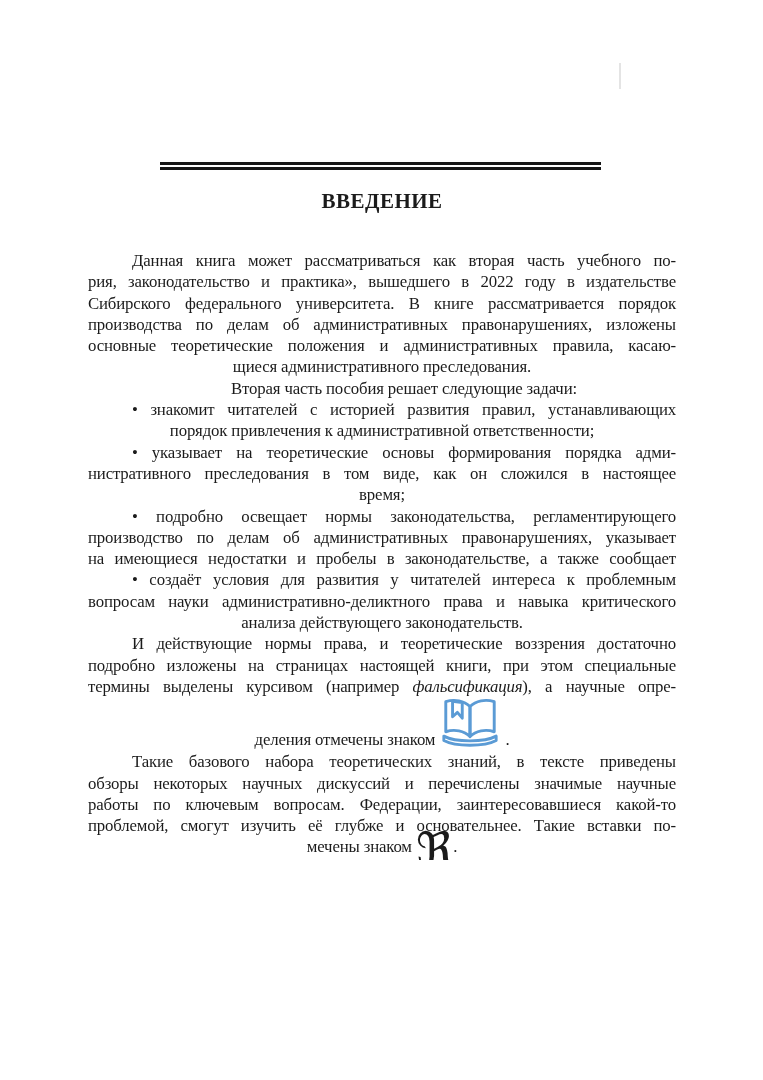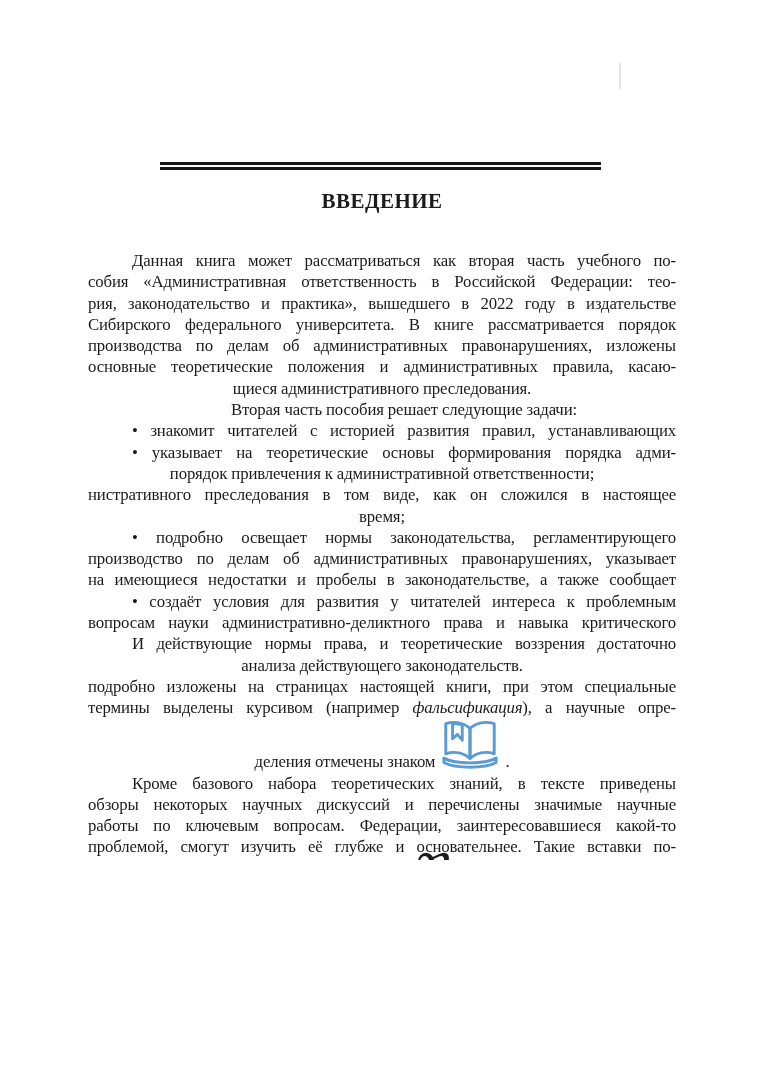--- a/index.html
+++ b/index.html
@@ -58,47 +58,46 @@
 </style>
 </head>
 <body>
 
 <div class="page">
   <div class="scan-mark"></div>
   <div class="double-rule"></div>
   <h1 class="heading">ВВЕДЕНИЕ</h1>
   <div class="body-text">
       <div class="line first j">Данная книга может рассматриваться как вторая часть учебного по-</div>
-      <div class="line j">собия «Административная ответственность в Российской Федерации: тео-</div>
       <div class="line j">рия, законодательство и практика», вышедшего в 2022 году в издательстве</div>
       <div class="line j">Сибирского федерального университета. В книге рассматривается порядок</div>
       <div class="line j">производства по делам об административных правонарушениях, изложены</div>
       <div class="line j">основные теоретические положения и административных правила, касаю-</div>
       <div class="line">щиеся административного преследования.</div>
       <div class="line first">Вторая часть пособия решает следующие задачи:</div>
       <div class="line first j">• знакомит читателей с историей развития правил, устанавливающих</div>
+      <div class="line">порядок привлечения к административной ответственности;</div>
       <div class="line first j">• указывает на теоретические основы формирования порядка адми-</div>
-      <div class="line">порядок привлечения к административной ответственности;</div>
       <div class="line j">нистративного преследования в том виде, как он сложился в настоящее</div>
       <div class="line">время;</div>
       <div class="line first j">• подробно освещает нормы законодательства, регламентирующего</div>
       <div class="line j">производство по делам об административных правонарушениях, указывает</div>
       <div class="line j">на имеющиеся недостатки и пробелы в законодательстве, а также сообщает</div>
       <div class="line first j">• создаёт условия для развития у читателей интереса к проблемным</div>
       <div class="line j">вопросам науки административно-деликтного права и навыка критического</div>
+      <div class="line">анализа действующего законодательств.</div>
       <div class="line first j">И действующие нормы права, и теоретические воззрения достаточно</div>
-      <div class="line">анализа действующего законодательств.</div>
       <div class="line j">подробно изложены на страницах настоящей книги, при этом специальные</div>
       <div class="line j">термины выделены курсивом (например <i>фальсификация</i>), а научные опре-</div>
       <div class="line">деления отмечены знаком <span class="inline-icon"><svg width="62" height="54" viewBox="0 0 64 54" fill="none" stroke="#5b9bd5" stroke-width="3" stroke-linejoin="round" stroke-linecap="round">
             <path d="M32 9 C26 3 16 1 7 4 L7 35 C16 32 26 34 32 40 Z"></path>
             <path d="M32 9 C38 3 48 1 57 4 L57 35 C48 32 38 34 32 40 Z"></path>
             <path d="M14 3.5 L24 5 L24 21 L19 15 L14 19.5 Z"></path>
             <path d="M5 39.5 C17 46 47 46 59 39.5 L59 44 C47 50.5 17 50.5 5 44 Z"></path>
           </svg></span> .</div>
-      <div class="line first j">Кроме базового набора теоретических знаний, в тексте приведены</div>
+      <div class="line first j">Такие базового набора теоретических знаний, в тексте приведены</div>
       <div class="line j">обзоры некоторых научных дискуссий и перечислены значимые научные</div>
       <div class="line j">работы по ключевым вопросам. Федерации, заинтересовавшиеся какой-то</div>
       <div class="line j">проблемой, смогут изучить её глубже и основательнее. Такие вставки по-</div>
       <div class="line">мечены знаком <span class="inline-icon"><span class="fraktur">ℜ</span></span>.</div>
     </div>
   <div class="page-number">9</div>
 </div>
 
 </body></html>

